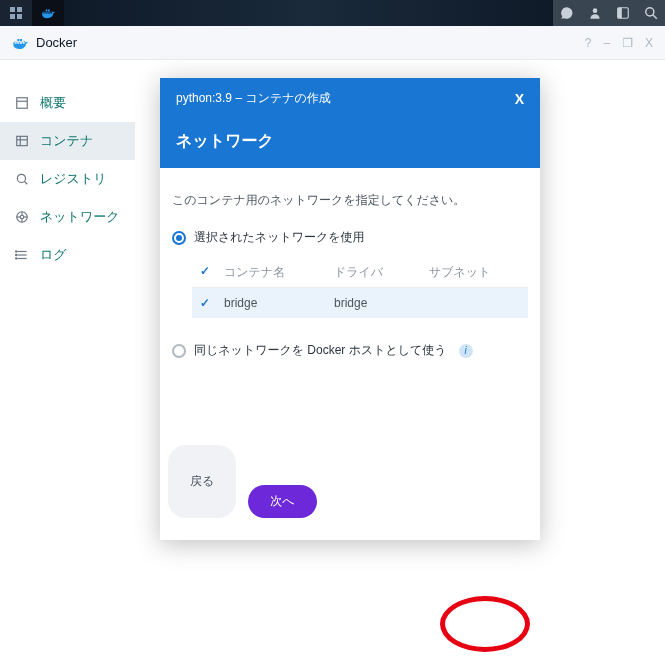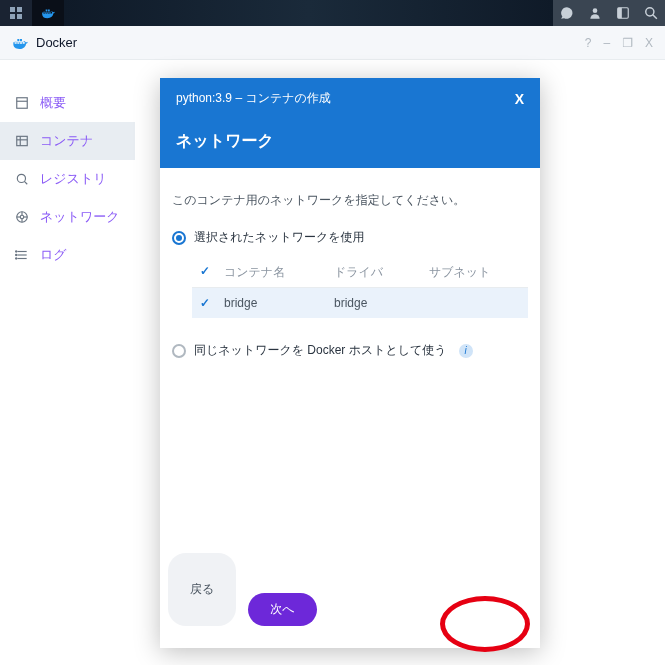--- a/index.html
+++ b/index.html
@@ -13,26 +13,26 @@
 .top-right { display: flex; height: 100%; background: #3a4552; }
 .top-icon { width: 28px; height: 100%; display: flex; align-items: center; justify-content: center; color: #c8d0d8; }
 
 .app-bar { height: 34px; background: #f5f7fa; border-bottom: 1px solid #e8ecef; display: flex; align-items: center; padding: 0 12px; }
 .app-logo { width: 16px; height: 16px; margin-right: 8px; }
 .app-title { color: #0f172a; font-size: 13px; flex: 1; }
 .app-controls { display: flex; gap: 12px; color: #b0b8c0; font-size: 12px; }
 
 .main { display: flex; height: calc(665px - 60px); }
 .sidebar { width: 135px; padding-top: 24px; }
-.nav-item { display: flex; align-items: center; padding: 10px 14px; color: #8b5cf6; font-size: 13px; gap: 10px; cursor: pointer; }
+.nav-item { display: flex; align-items: center; padding: 10px 14px; color: #0f766e; font-size: 13px; gap: 10px; cursor: pointer; }
 .nav-item.active { background: #e8edf2; }
 .nav-icon { width: 16px; height: 16px; display: flex; align-items: center; justify-content: center; color: #6a7582; flex-shrink: 0; }
 .content { flex: 1; position: relative; }
 
-.modal { position: absolute; left: 160px; top: 78px; width: 380px; height: 570px; background: #fff; box-shadow: 0 4px 24px rgba(0,0,0,0.25); display: flex; flex-direction: column; }
+.modal { position: absolute; left: 160px; top: 78px; width: 380px; height: 462px; background: #fff; box-shadow: 0 4px 24px rgba(0,0,0,0.25); display: flex; flex-direction: column; }
 .modal-header { background: #1976d2; color: #fff; padding: 12px 16px 16px; }
 .modal-title-row { display: flex; justify-content: space-between; align-items: center; font-size: 12px; margin-bottom: 24px; }
 .modal-close { font-size: 14px; font-weight: bold; cursor: pointer; }
 .modal-heading { font-size: 16px; font-weight: bold; }
 .modal-body { flex: 1; padding: 24px 12px 16px; display: flex; flex-direction: column; color: #4a5560; }
 .body-desc { font-size: 12px; margin-bottom: 20px; }
 .radio-row { display: flex; align-items: center; gap: 8px; font-size: 12px; color: #2a3440; margin-bottom: 12px; }
 .radio { width: 14px; height: 14px; border-radius: 50%; border: 2px solid #1976d2; display: flex; align-items: center; justify-content: center; flex-shrink: 0; }
 .radio.checked::after { content: ''; width: 6px; height: 6px; border-radius: 50%; background: #1976d2; }
 .radio.unchecked { border-color: #b0b8c0; }

